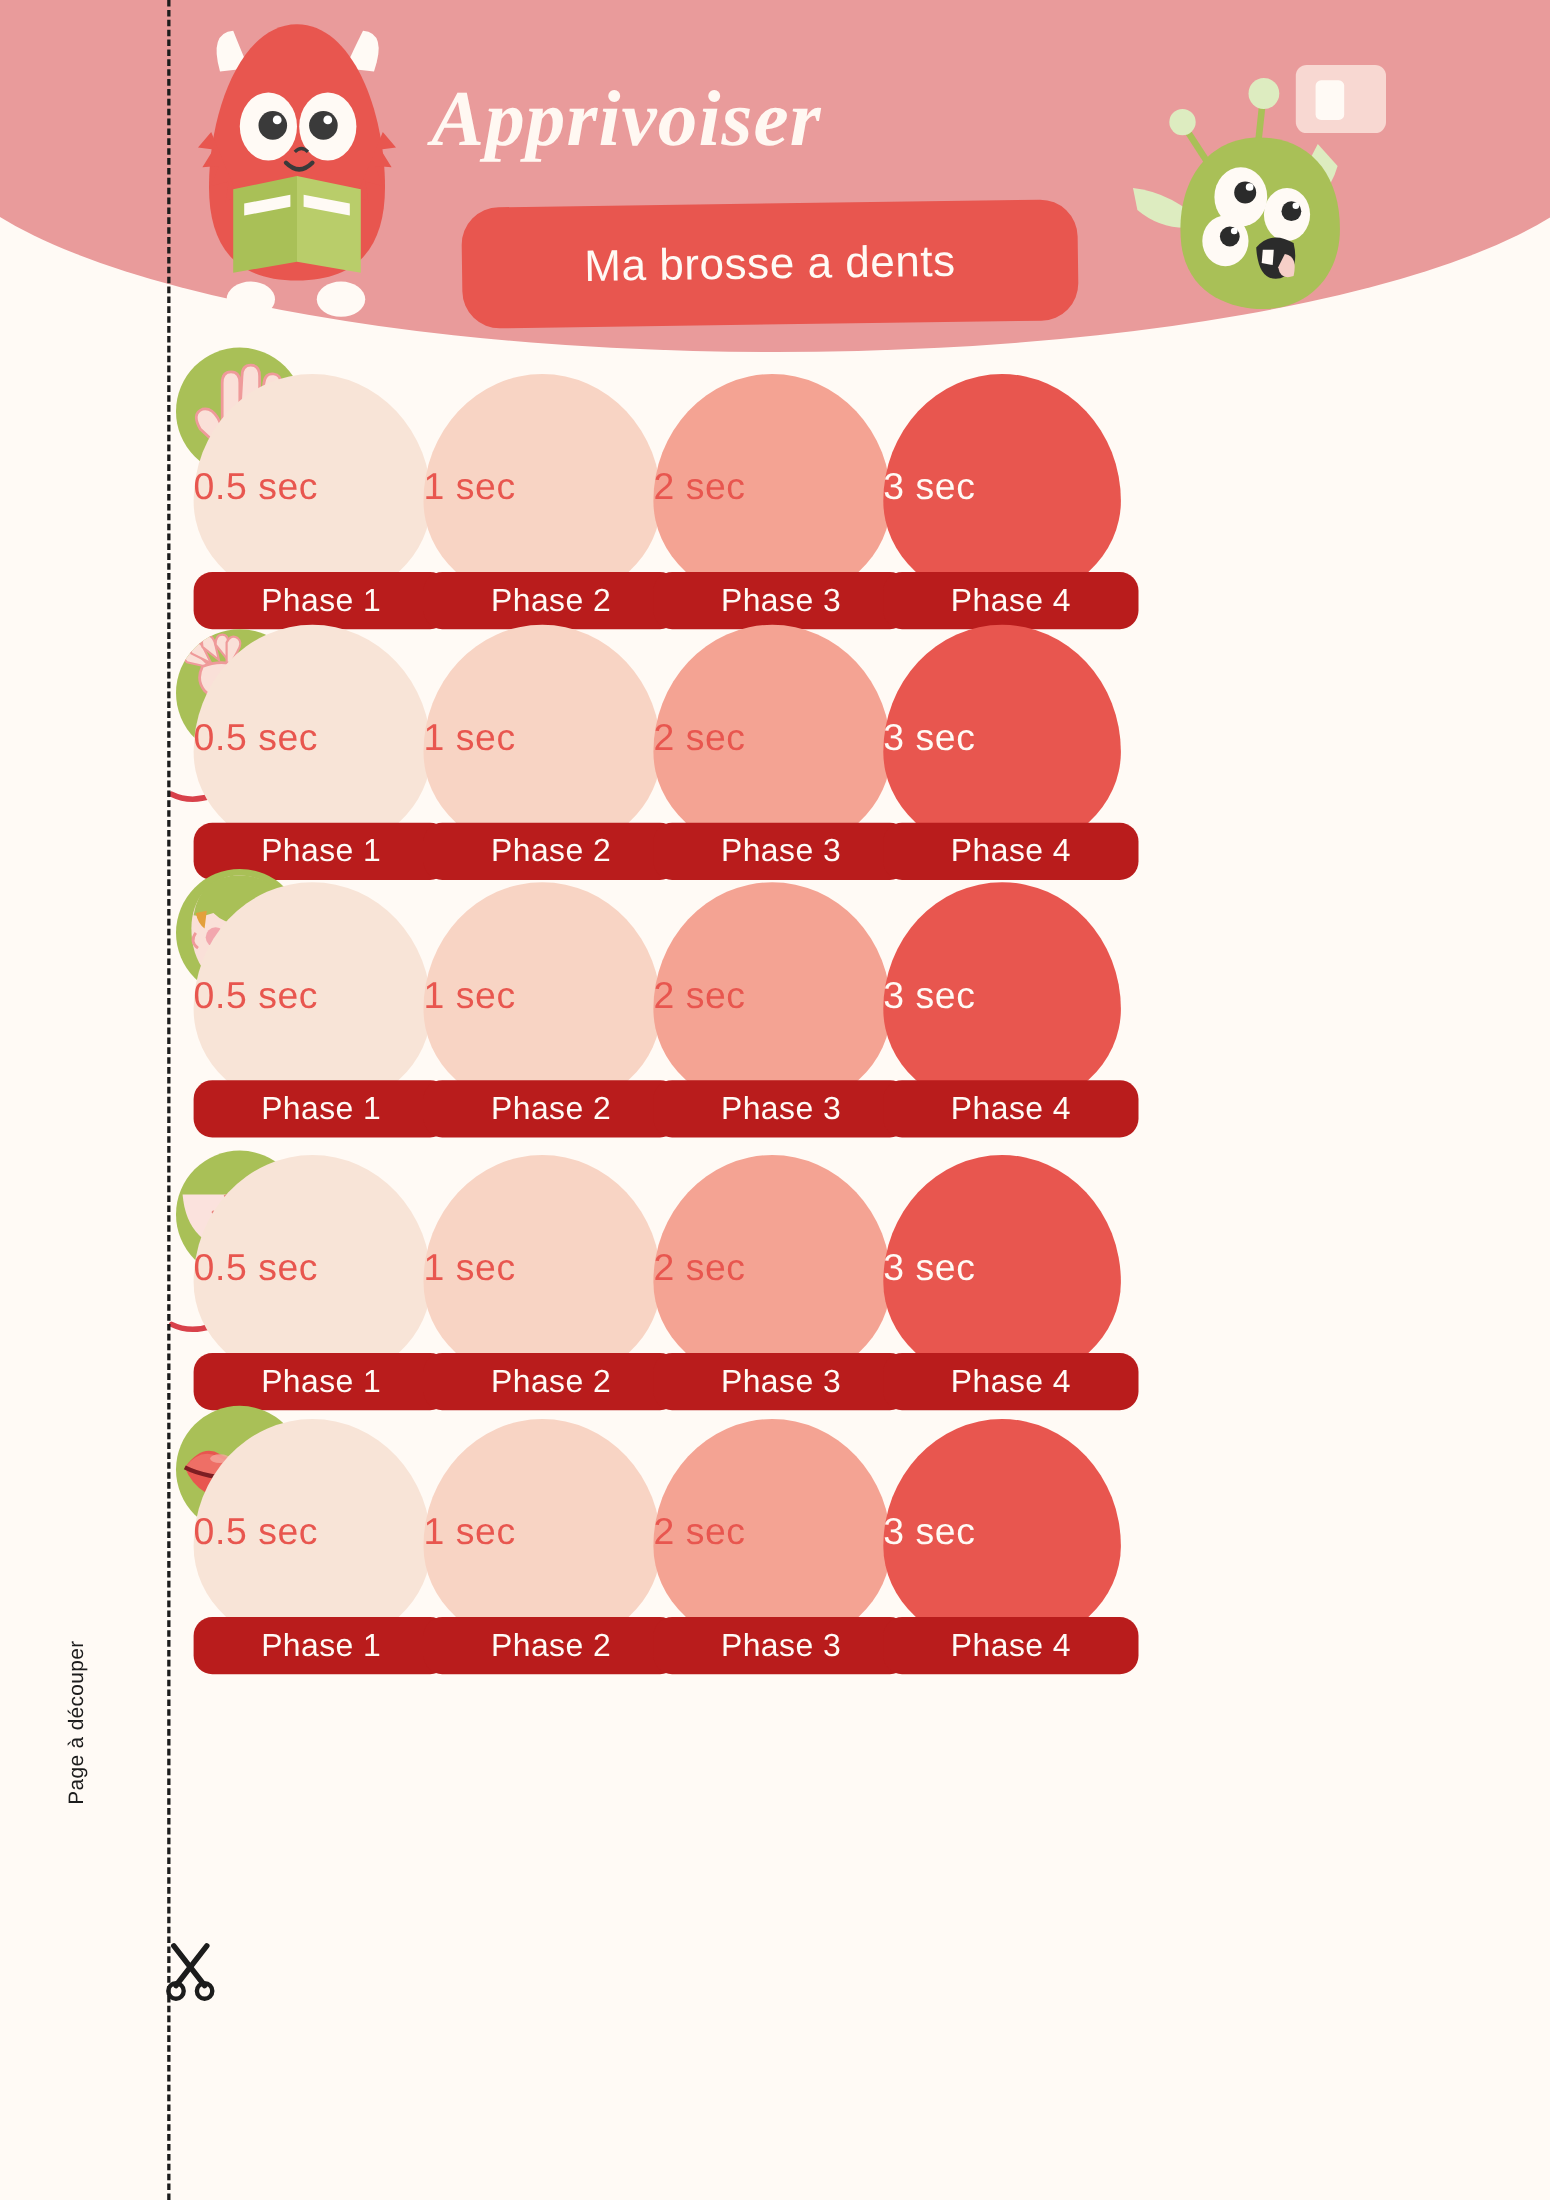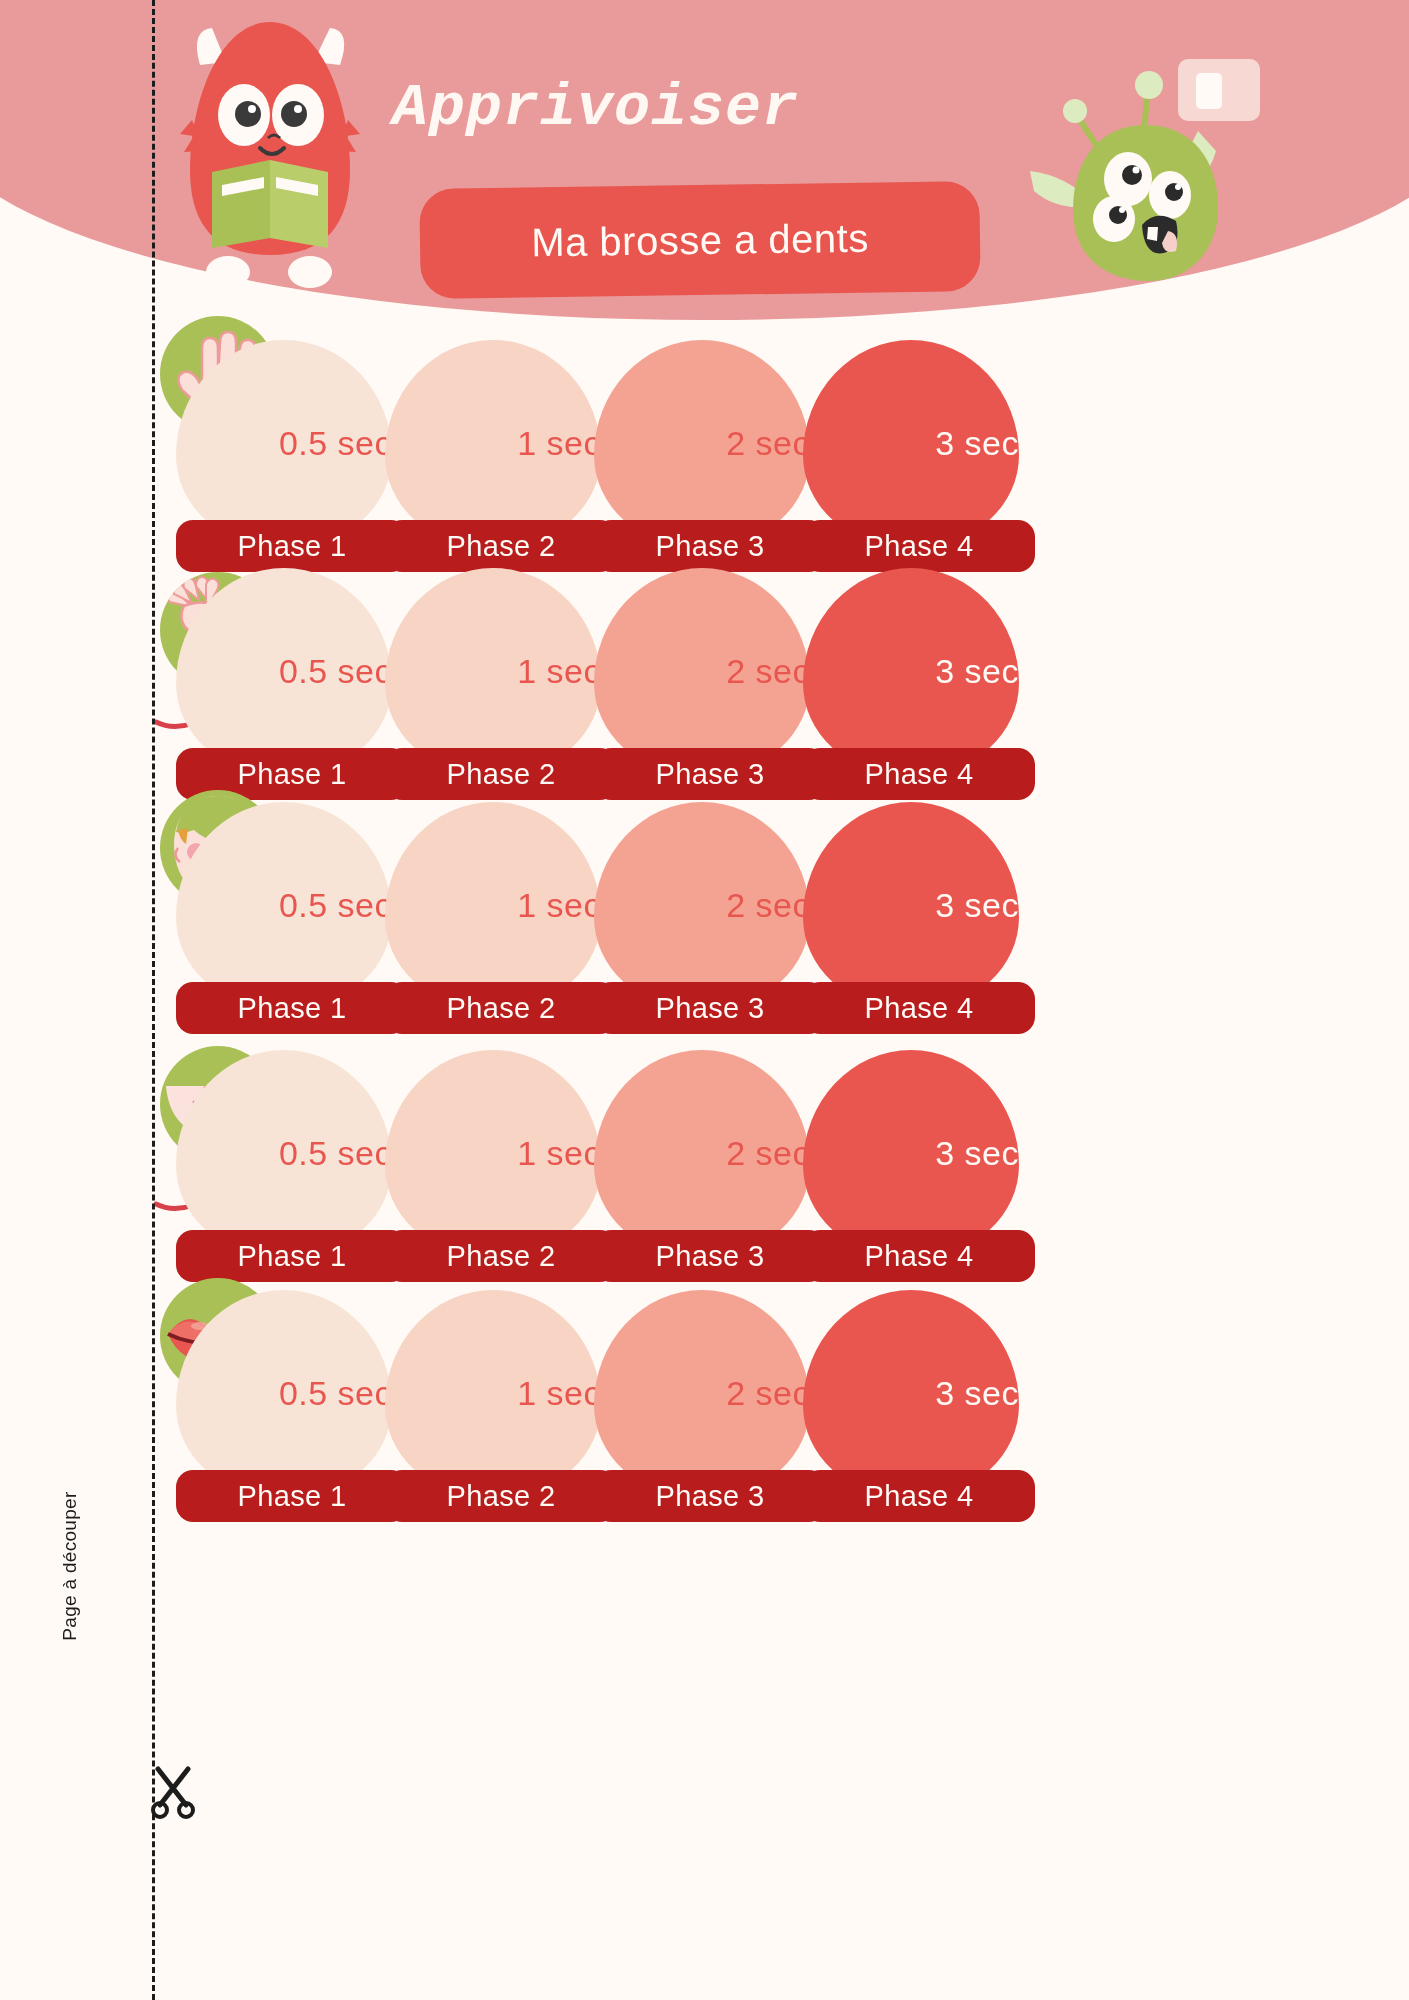--- a/index.html
+++ b/index.html
@@ -31,22 +31,22 @@
     position:absolute; left:0; top:0; width:1409px; height:320px;
     overflow:hidden;
   }
   .header-bg {
     position:absolute; left:-60px; top:-260px; width:1530px; height:580px;
     background:#e99b9b;
     border-radius:0 0 52% 52% / 0 0 36% 36%;
   }
   .header-title {
     position:absolute; left:392px; top:48px; width:680px; height:120px;
-    color:#fff8f2; font-size:60px; line-height:120px;
-    font-family:Liberation Mono, monospace; font-style:italic; font-weight:700;
+    color:#fff8f2; font-size:72px; line-height:120px;
+    font-family:Liberation Serif, serif; font-style:italic; font-weight:700;
     letter-spacing:1px; white-space:nowrap;
   }
   .subtitle-pill {
     position:absolute; left:420px; top:185px; width:560px; height:110px;
     background:#e8564f; border-radius:34px;
     display:flex; align-items:center; justify-content:center;
     transform:rotate(-0.8deg);
   }
   .subtitle-pill span {
     color:#fffaf5; font-size:40px; letter-spacing:.5px;
@@ -66,21 +66,21 @@
   }
   .row-icon.r2 { top:26px; }
   .row-icon.r3 { top:10px; }
   .row-icon.r4 { top:18px; }
   .row-icon.r5 { top:10px; }
   .row-arrow { position:absolute; left:150px; top:60px; width:130px; height:130px; pointer-events:none; }
   .cell { position:absolute; width:216px; }
   .bubble {
     position:relative; width:216px; height:206px;
     border-radius:50% 50% 46% 46% / 56% 56% 44% 44%;
-    display:flex; align-items:center; justify-content:flex-end;
+    display:flex; align-items:center; justify-content:flex-start;
   }
   .bubble span { font-size:34px; letter-spacing:.5px; }
   .badge {
     position:absolute; left:0; top:180px;
     width:232px; height:52px; border-radius:17px;
     background:#b91c1c; color:#fffaf5;
     display:flex; align-items:center; justify-content:center;
     font-size:29px; letter-spacing:.4px;
   }
 

